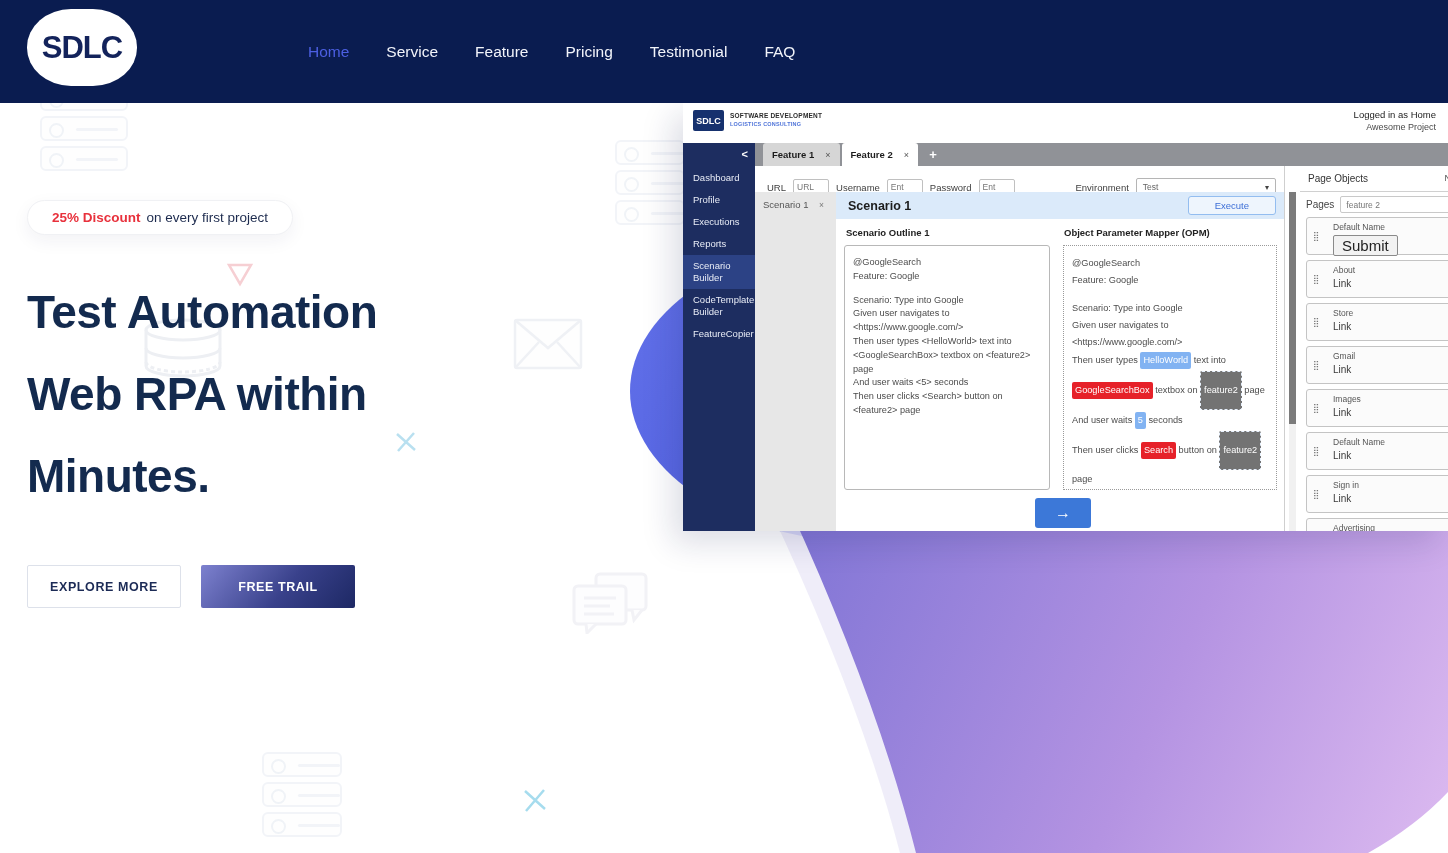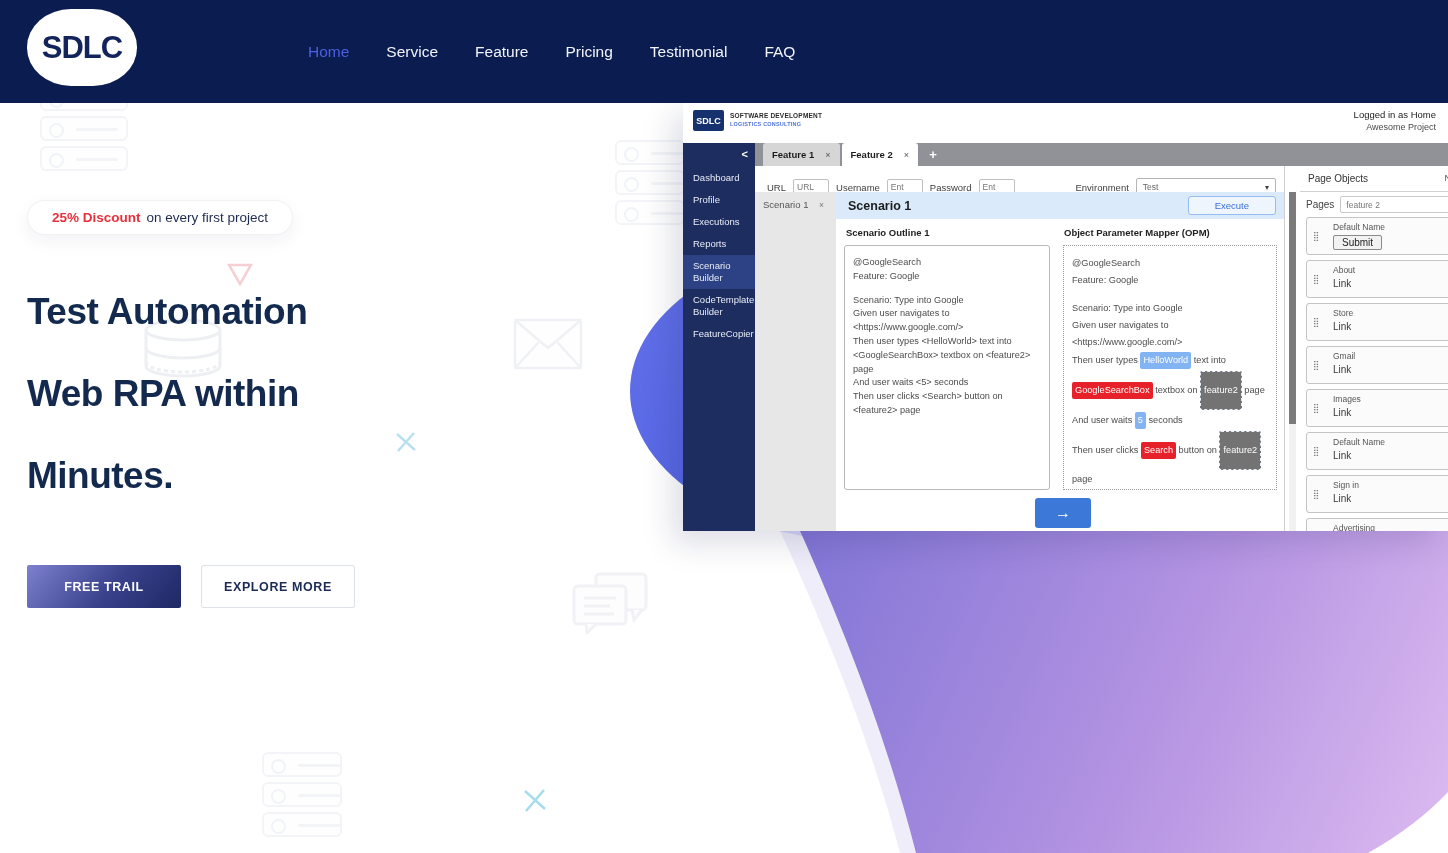--- a/index.html
+++ b/index.html
@@ -24,21 +24,21 @@
   .nav-links{position:absolute;left:308px;top:0;height:103px;display:flex;align-items:center;gap:37px;}
   .nav-link{font-size:15.5px;color:#f2f4fa;text-decoration:none;cursor:pointer;}
   .nav-link.active{color:#4c5fe2;}
 
   
   .hero{position:absolute;left:27px;top:200px;width:560px;z-index:4;}
   .badge{display:inline-flex;align-items:center;gap:6px;height:35px;padding:0 24px;background:#fff;border:1px solid #f0f1f4;
          border-radius:18px;box-shadow:0 6px 18px rgba(30,40,90,.06);font-size:13.5px;}
   .badge-red{color:#e8313c;font-weight:bold;}
   .badge-rest{color:#1d2b4e;}
-  .hero-title{margin:36px 0 0;font-size:37px;font-weight:bold;color:#132a4e;line-height:82px;white-space:pre-line;letter-spacing:-.5px;}
+  .hero-title{margin:36px 0 0;font-size:46px;font-weight:bold;color:#132a4e;line-height:82px;white-space:pre-line;letter-spacing:-.5px;}
   .hero-desc{margin:24px 0 0;width:486px;font-size:16px;line-height:28px;color:#6f7a8a;}
   .ctas{margin-top:48px;display:flex;gap:20px;}
   .btn{height:43px;width:154px;font-size:12.5px;font-weight:bold;letter-spacing:.6px;border-radius:2px;cursor:pointer;}
   .btn-primary{border:none;color:#fff;background:linear-gradient(130deg,#7d81cf 0%,#39418b 55%,#1d2864 100%);}
   .btn-secondary{background:#fff;border:1px solid #dde1ea;color:#1c2b56;}
 
   
   .app{position:absolute;left:683px;top:103px;width:765px;height:428px;background:#fff;z-index:3;
        box-shadow:-10px 12px 30px rgba(20,30,80,.15);font-size:9.5px;color:#333;}
   .app-header{position:absolute;left:0;top:0;right:0;height:40px;background:#fff;}
@@ -105,21 +105,21 @@
   .po-partial{position:absolute;right:-3px;top:7px;font-size:9px;color:#555;}
   .po-pages{display:flex;align-items:center;gap:6px;padding:4px 0 4px 6px;}
   .po-pages label{font-size:10px;color:#444;}
   .pages-input{flex:1;height:17px;border:1px solid #c9c9c9;border-radius:2px;font-size:8.5px;color:#777;padding:0 5px;margin-right:-4px;}
   .po-card{position:relative;width:calc(100% + 8px);height:38px;margin:0 -8px 5px 6px;background:#fbfbfb;border:1px solid #c4c4c4;
            border-radius:3px;padding:4px 6px 4px 26px;cursor:pointer;}
   .po-handle{position:absolute;left:6px;top:50%;transform:translateY(-50%);font-size:9px;color:#777;cursor:grab;}
   .po-title{font-size:8.5px;color:#555;}
   .po-val{font-size:10px;color:#3a3a3a;margin-top:3px;}
   .obj-btn{display:inline-block;margin-top:3px;border:1px solid #8a8a8a;border-radius:2px;background:#f2f2f2;
-           padding:1px 8px;font-size:10px;color:#222;}
+           padding:1px 8px;font-size:15px;color:#222;}
 </style>
 </head>
 <body>
 
 <div class="page">
 
   <div class="decor wire-card" style="left:40px;top:86px;">
     <div class="wire-row"></div>
     <div class="wire-row"></div>
     <div class="wire-row"></div>
@@ -202,22 +202,22 @@
 
   <section class="hero">
     <div class="badge">
       <span class="badge-red">25% Discount</span>
       <span class="badge-rest">on every first project</span>
     </div>
     <h1 class="hero-title" id="hero-title">Test Automation
 Web RPA within
 Minutes.</h1>
     <div class="ctas">
+      <button class="btn btn-secondary">EXPLORE MORE</button>
       <button class="btn btn-primary">FREE TRAIL</button>
-      <button class="btn btn-secondary">EXPLORE MORE</button>
     </div>
   </section>
 
   <div class="app">
     <div class="app-header">
       <div class="app-logo-box">SDLC</div>
       <div class="app-logo-l1">SOFTWARE DEVELOPMENT</div>
       <div class="app-logo-l2">LOGISTICS CONSULTING</div>
       <div class="login-info">
         <div class="login-user">Logged in as Home</div>

